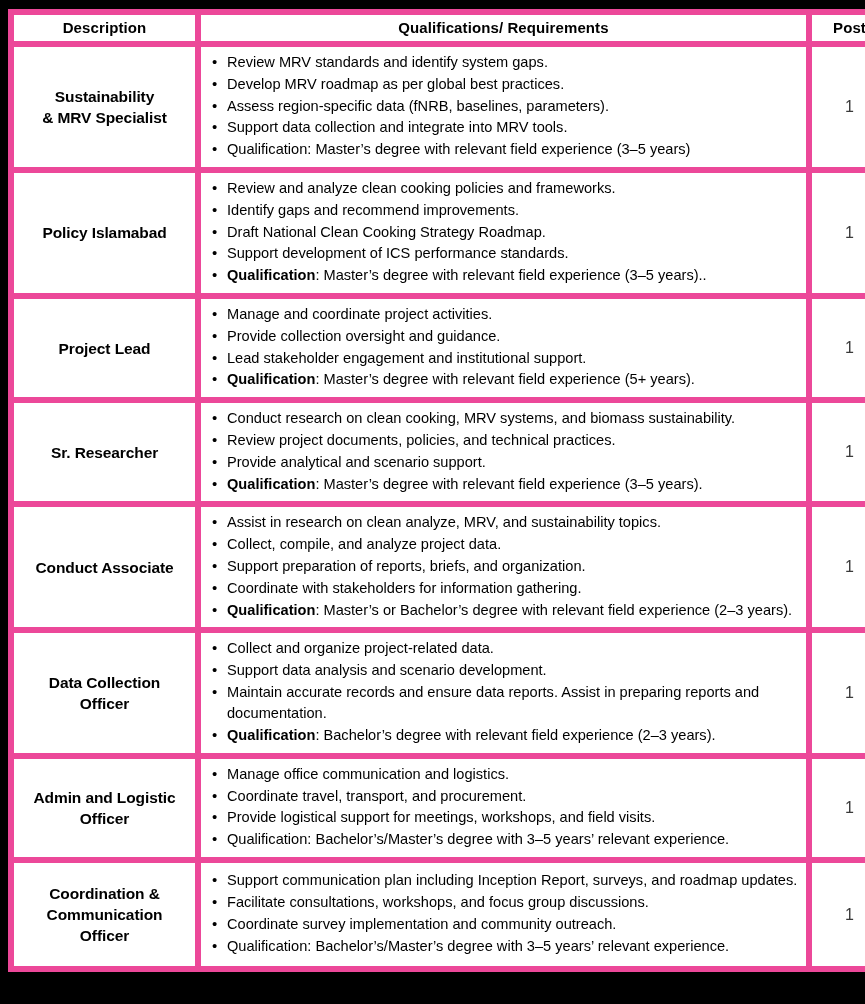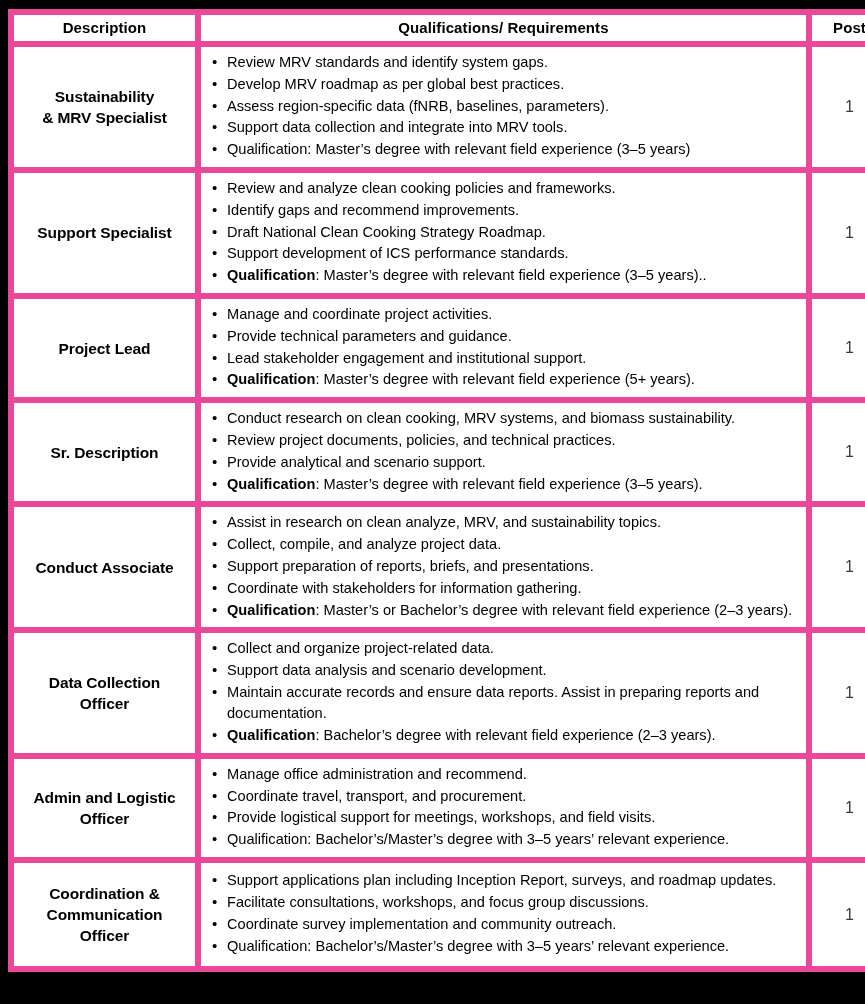--- a/index.html
+++ b/index.html
@@ -138,63 +138,63 @@
               <li>Review MRV standards and identify system gaps.</li>
               <li>Develop MRV roadmap as per global best practices.</li>
               <li>Assess region-specific data (fNRB, baselines, parameters).</li>
               <li>Support data collection and integrate into MRV tools.</li>
               <li>Qualification: Master’s degree with relevant field experience (3–5 years)</li>
             </ul>
           </td>
           <td class="post">1</td>
         </tr>
         <tr>
-          <td class="desc">Support Specialist</td>
+          <td class="desc">Policy Islamabad</td>
           <td class="qual">
             <ul class="bullets">
               <li>Review and analyze clean cooking policies and frameworks.</li>
               <li>Identify gaps and recommend improvements.</li>
               <li>Draft National Clean Cooking Strategy Roadmap.</li>
               <li>Support development of ICS performance standards.</li>
               <li><b>Qualification</b>: Master’s degree with relevant field experience (3–5 years)..</li>
             </ul>
           </td>
           <td class="post">1</td>
         </tr>
         <tr>
           <td class="desc">Project Lead</td>
           <td class="qual">
             <ul class="bullets">
               <li>Manage and coordinate project activities.</li>
-              <li>Provide technical parameters and guidance.</li>
+              <li>Provide collection oversight and guidance.</li>
               <li>Lead stakeholder engagement and institutional support.</li>
               <li><b>Qualification</b>: Master’s degree with relevant field experience (5+ years).</li>
             </ul>
           </td>
           <td class="post">1</td>
         </tr>
         <tr>
-          <td class="desc">Sr. Description</td>
+          <td class="desc">Sr. Researcher</td>
           <td class="qual">
             <ul class="bullets">
               <li>Conduct research on clean cooking, MRV systems, and biomass sustainability.</li>
               <li>Review project documents, policies, and technical practices.</li>
               <li>Provide analytical and scenario support.</li>
               <li><b>Qualification</b>: Master’s degree with relevant field experience (3–5 years).</li>
             </ul>
           </td>
           <td class="post">1</td>
         </tr>
         <tr>
           <td class="desc">Conduct Associate</td>
           <td class="qual">
             <ul class="bullets">
               <li>Assist in research on clean analyze, MRV, and sustainability topics.</li>
               <li>Collect, compile, and analyze project data.</li>
-              <li>Support preparation of reports, briefs, and presentations.</li>
+              <li>Support preparation of reports, briefs, and organization.</li>
               <li>Coordinate with stakeholders for information gathering.</li>
               <li><b>Qualification</b>: Master’s or Bachelor’s degree with relevant field experience (2–3 years).</li>
             </ul>
           </td>
           <td class="post">1</td>
         </tr>
         <tr>
           <td class="desc">Data Collection<br>Officer</td>
           <td class="qual">
             <ul class="bullets">
@@ -203,33 +203,33 @@
               <li>Maintain accurate records and ensure data reports. Assist in preparing reports and documentation.</li>
               <li><b>Qualification</b>: Bachelor’s degree with relevant field experience (2–3 years).</li>
             </ul>
           </td>
           <td class="post">1</td>
         </tr>
         <tr>
           <td class="desc">Admin and Logistic<br>Officer</td>
           <td class="qual">
             <ul class="bullets">
-              <li>Manage office administration and recommend.</li>
+              <li>Manage office communication and logistics.</li>
               <li>Coordinate travel, transport, and procurement.</li>
               <li>Provide logistical support for meetings, workshops, and field visits.</li>
               <li>Qualification: Bachelor’s/Master’s degree with 3–5 years’ relevant experience.</li>
             </ul>
           </td>
           <td class="post">1</td>
         </tr>
         <tr>
           <td class="desc">Coordination &amp;<br>Communication<br>Officer</td>
           <td class="qual">
             <ul class="bullets">
-              <li>Support applications plan including Inception Report, surveys, and roadmap updates.</li>
+              <li>Support communication plan including Inception Report, surveys, and roadmap updates.</li>
               <li>Facilitate consultations, workshops, and focus group discussions.</li>
               <li>Coordinate survey implementation and community outreach.</li>
               <li>Qualification: Bachelor’s/Master’s degree with 3–5 years’ relevant experience.</li>
             </ul>
           </td>
           <td class="post">1</td>
         </tr>
       </tbody>
   </table>
 

